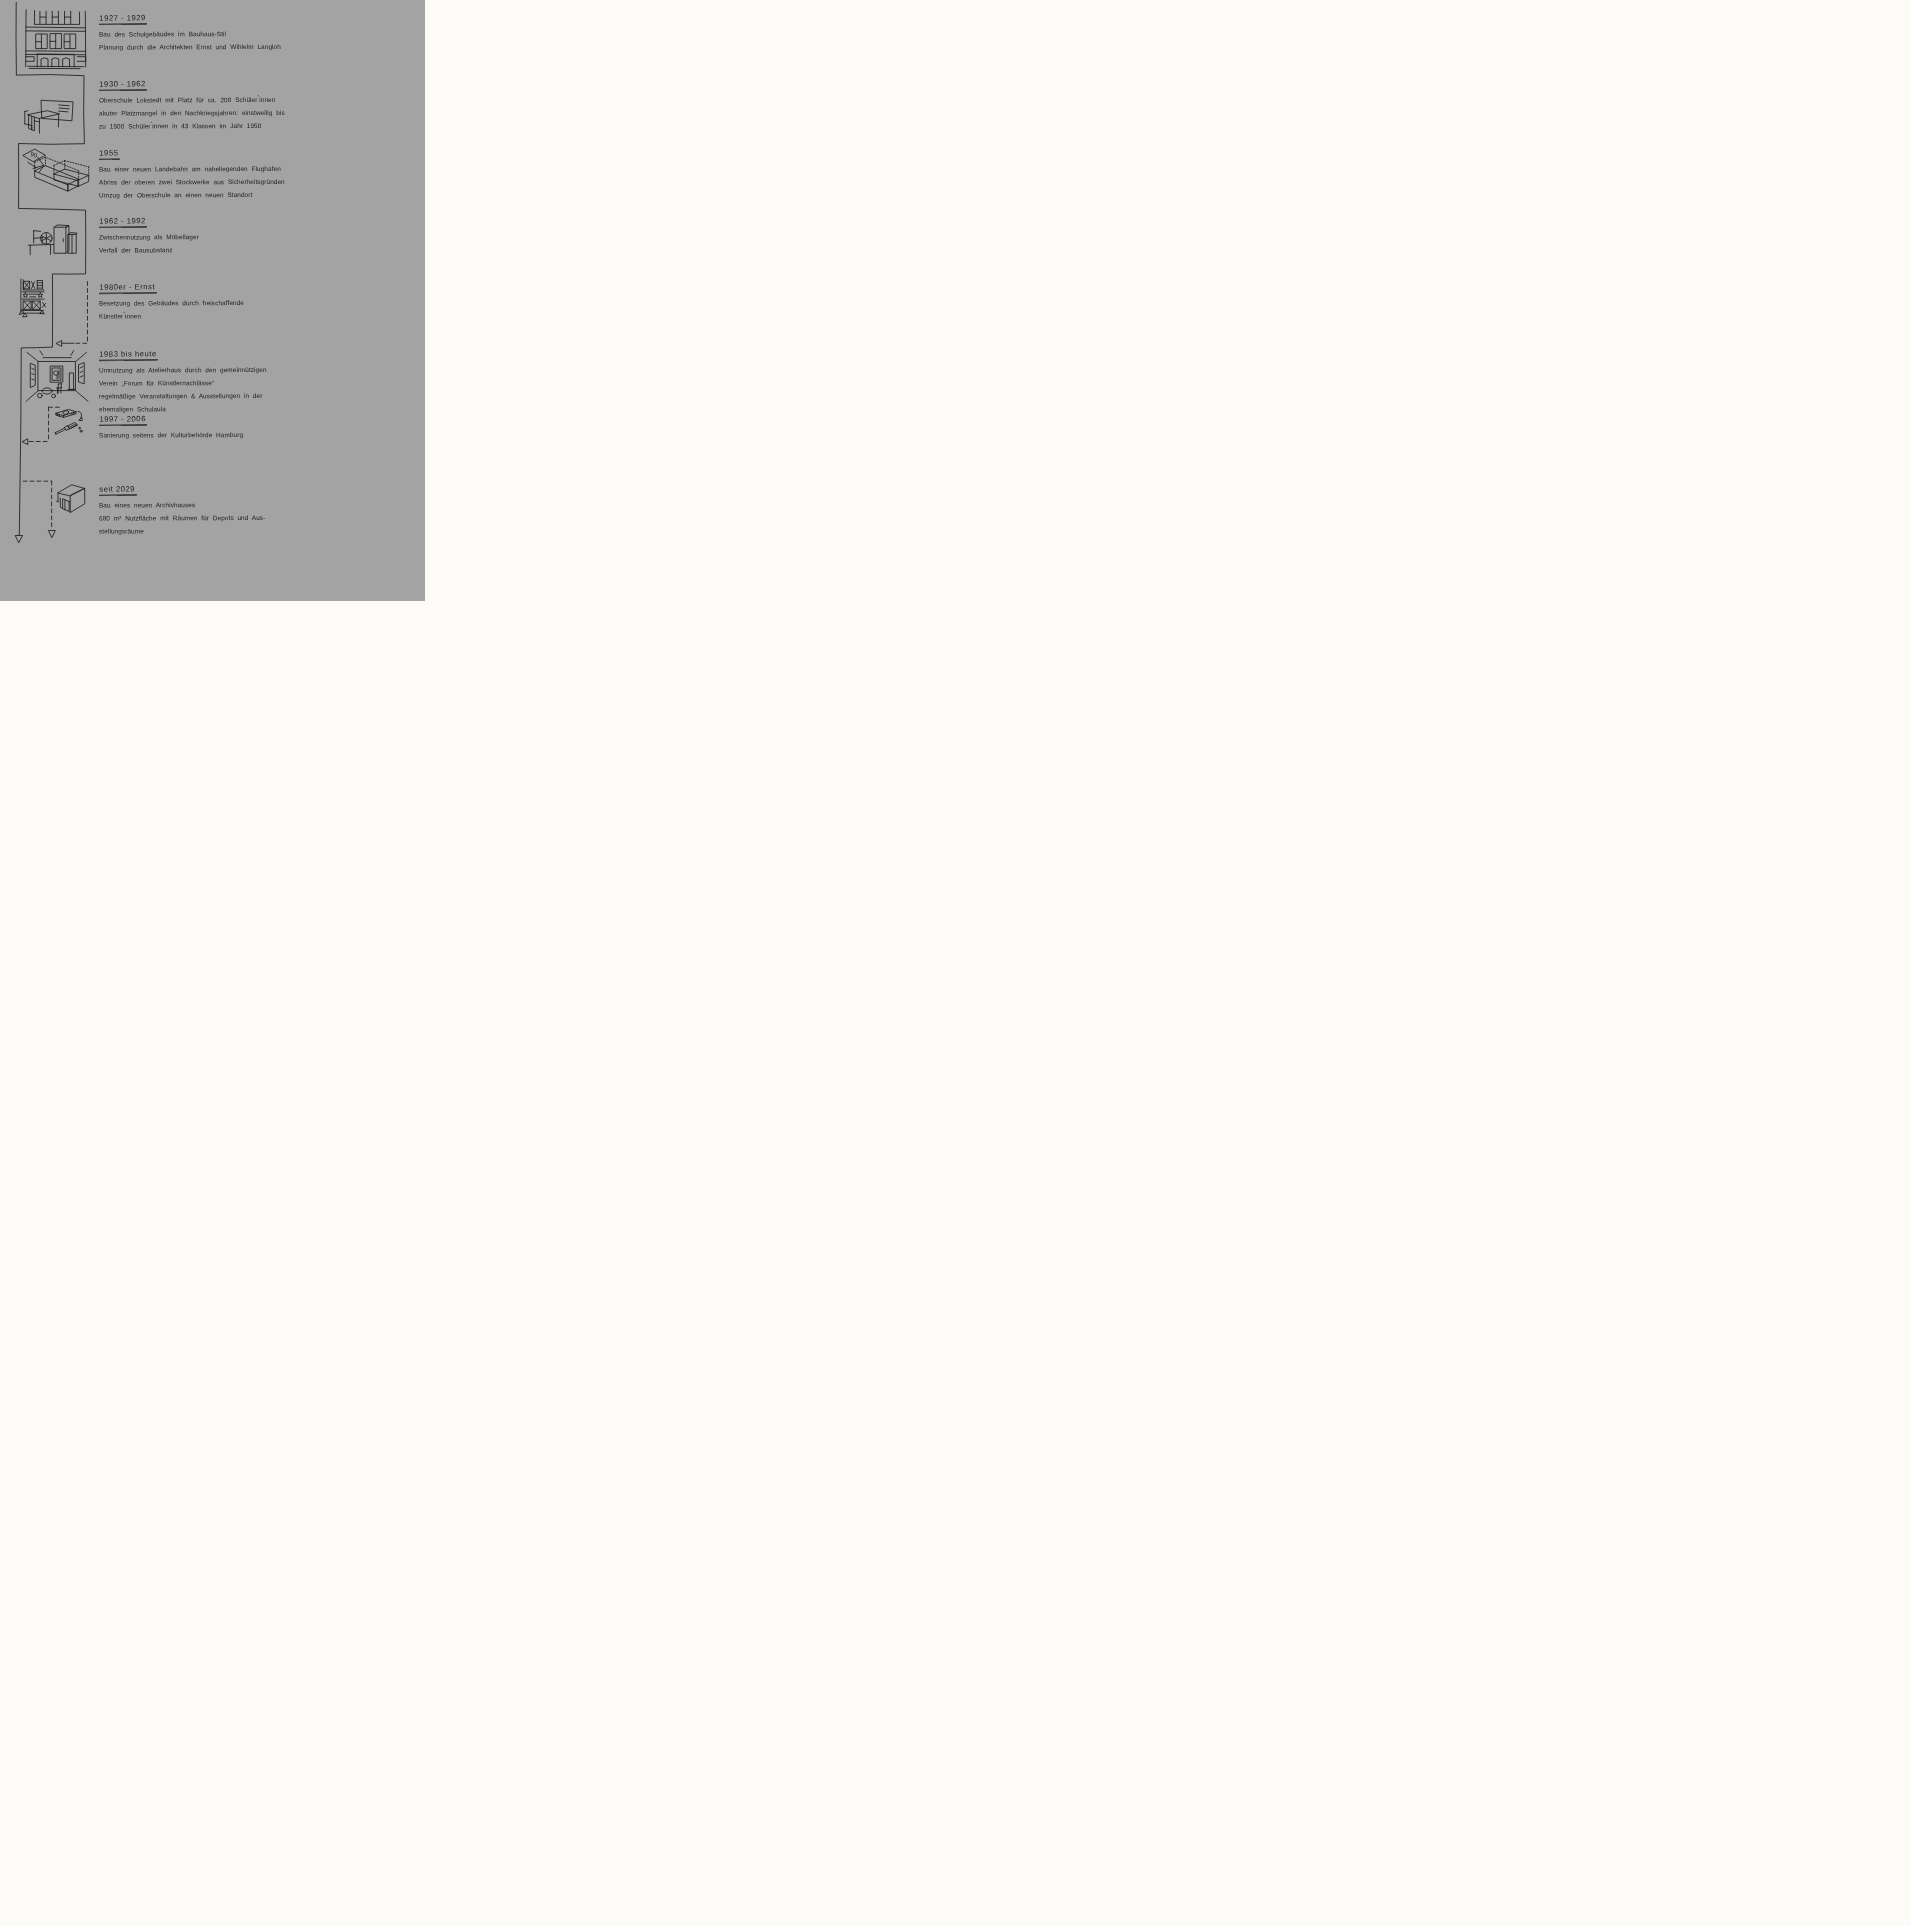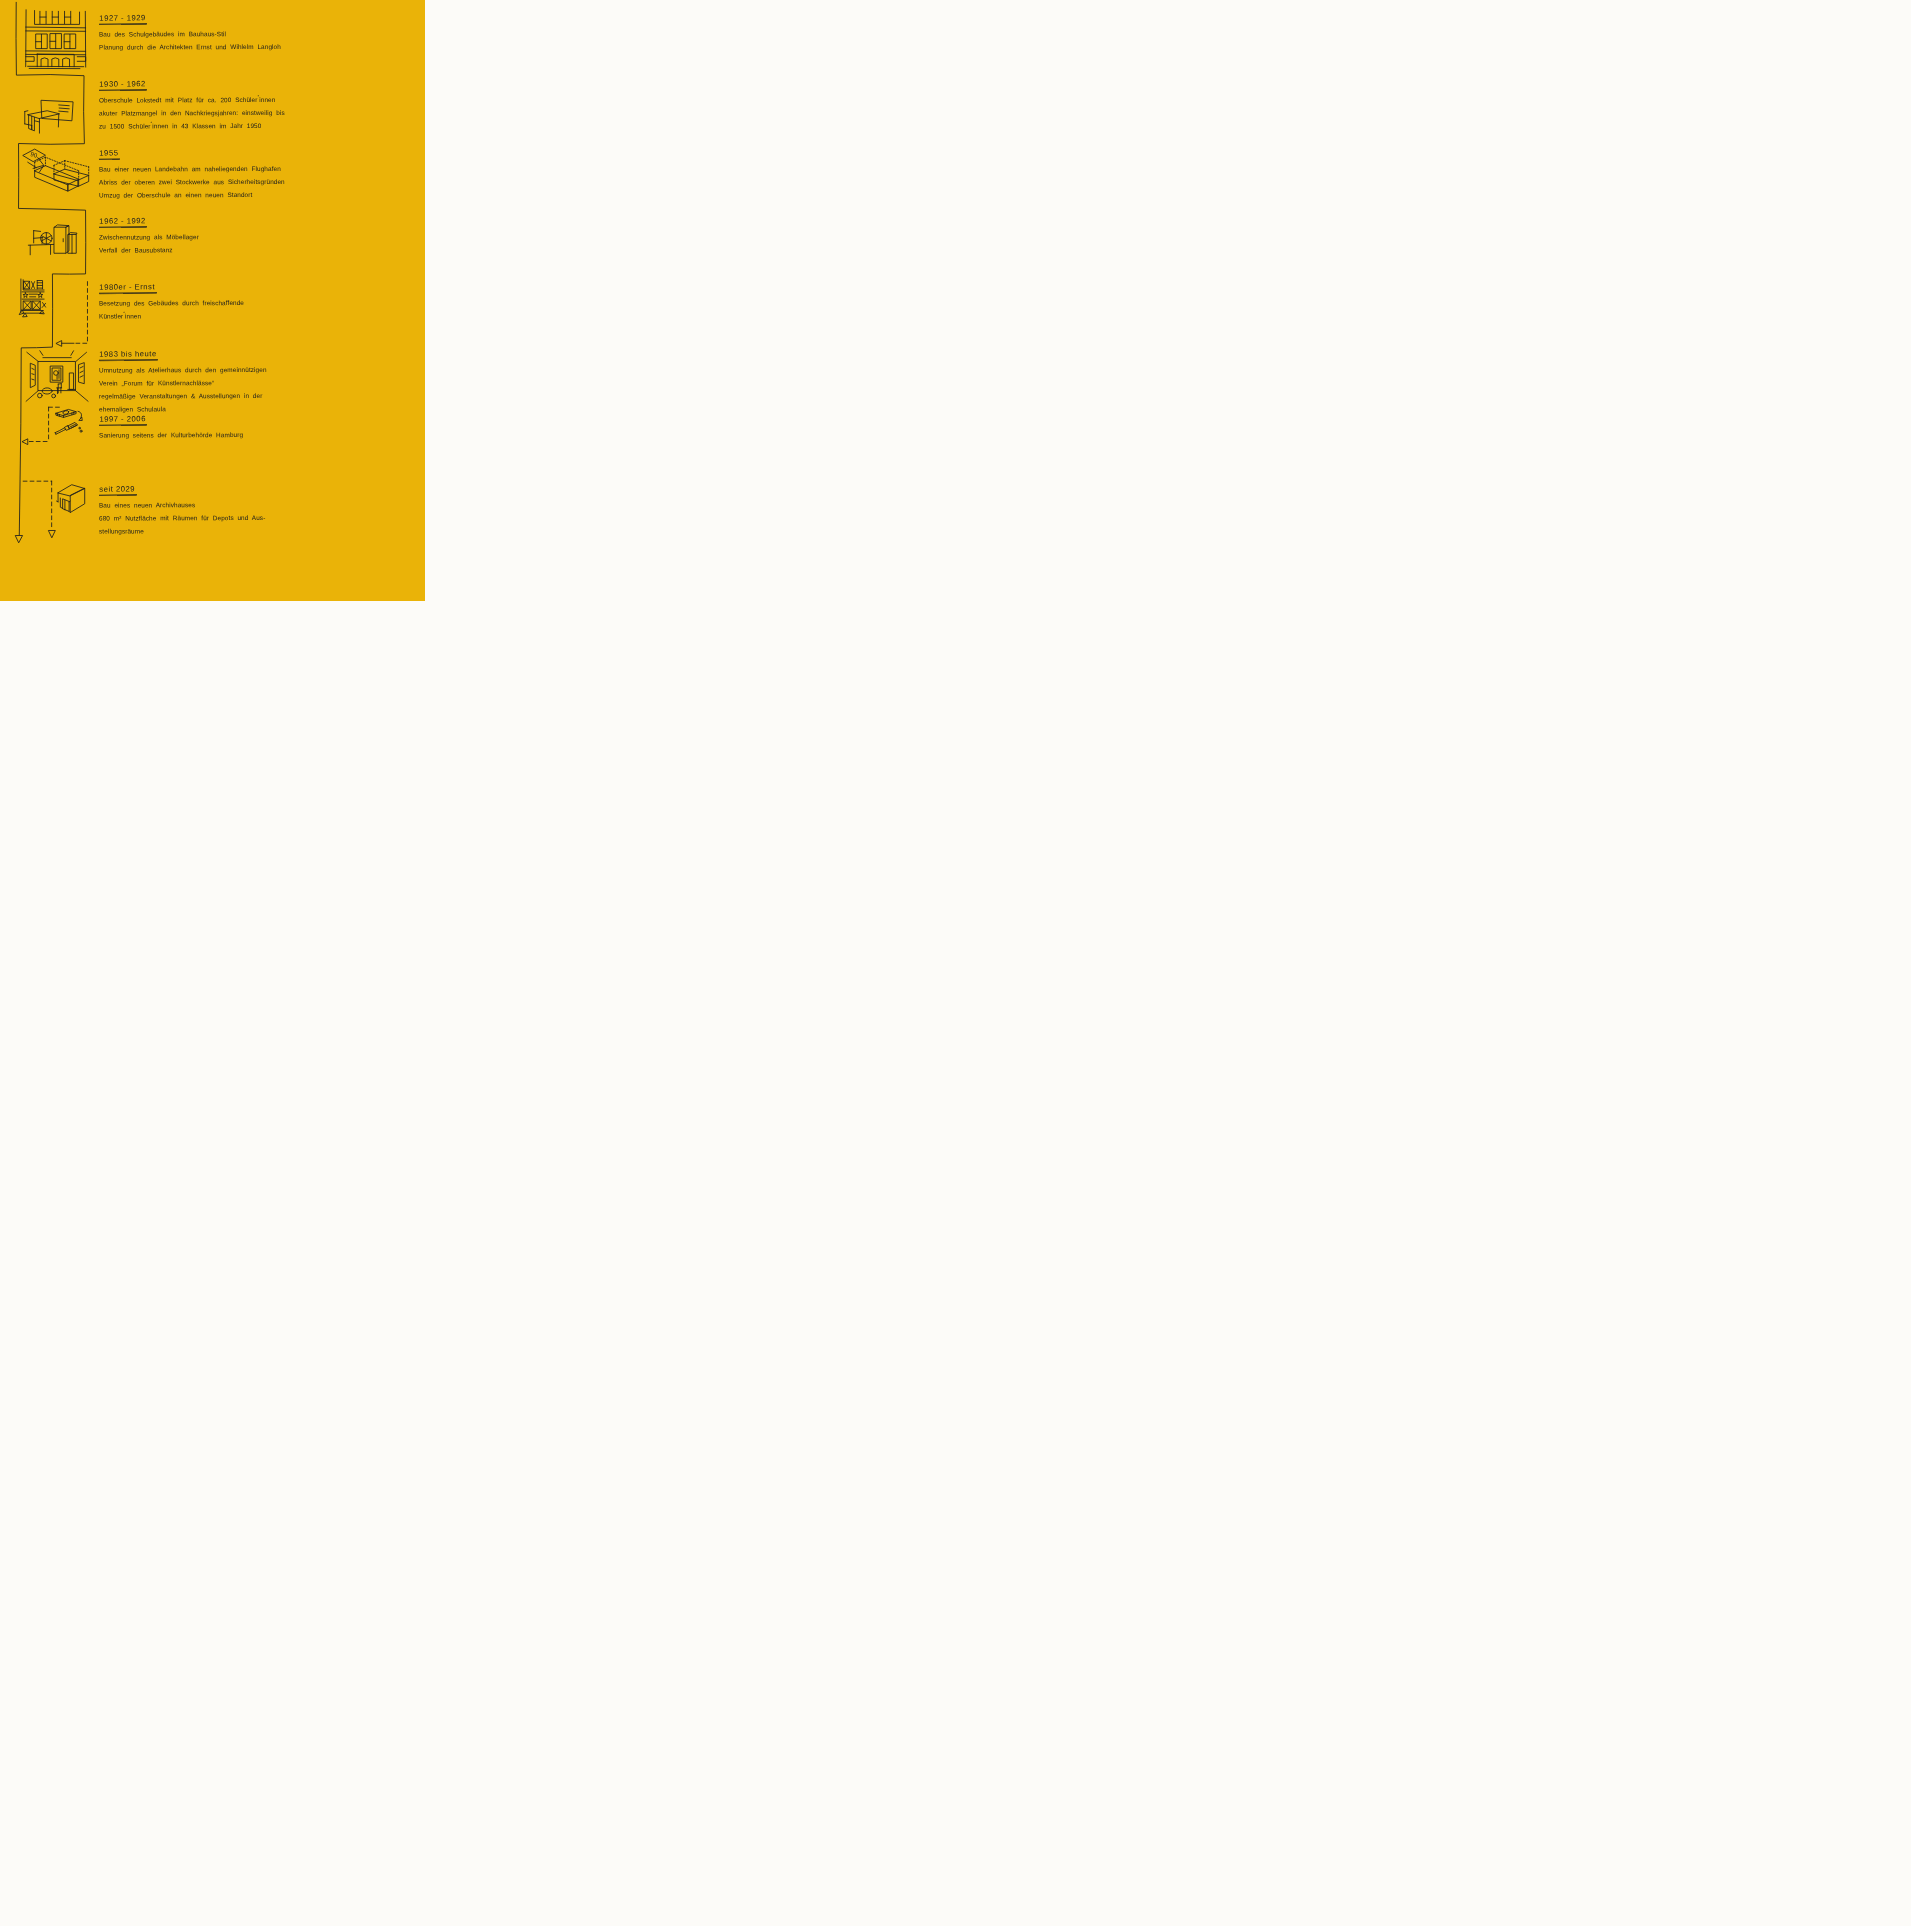--- a/index.html
+++ b/index.html
@@ -1,19 +1,19 @@
 <!DOCTYPE html>
 <html lang="de" style="font-size:6.2px"><head>
 <meta charset="utf-8">
 <style>
   html,body{margin:0;padding:0;background:#fcfbf8;}
   #canvas{
     position:relative;
     width:425px;height:601px;
-    background:#eab308;
+    background:#a3a3a3;
     font-family:"Liberation Sans", sans-serif;
     color:#1d1d1d;
     overflow:hidden;
   }
   svg{position:absolute;overflow:visible;}
   svg path, svg circle, svg ellipse, svg rect, svg polygon{
     fill:none;stroke:#1d1d1d;stroke-width:2.2;
     stroke-linecap:round;stroke-linejoin:round;
   }
   .sec{position:absolute;left:99px;width:324px;transform:rotate(-0.2deg);}

